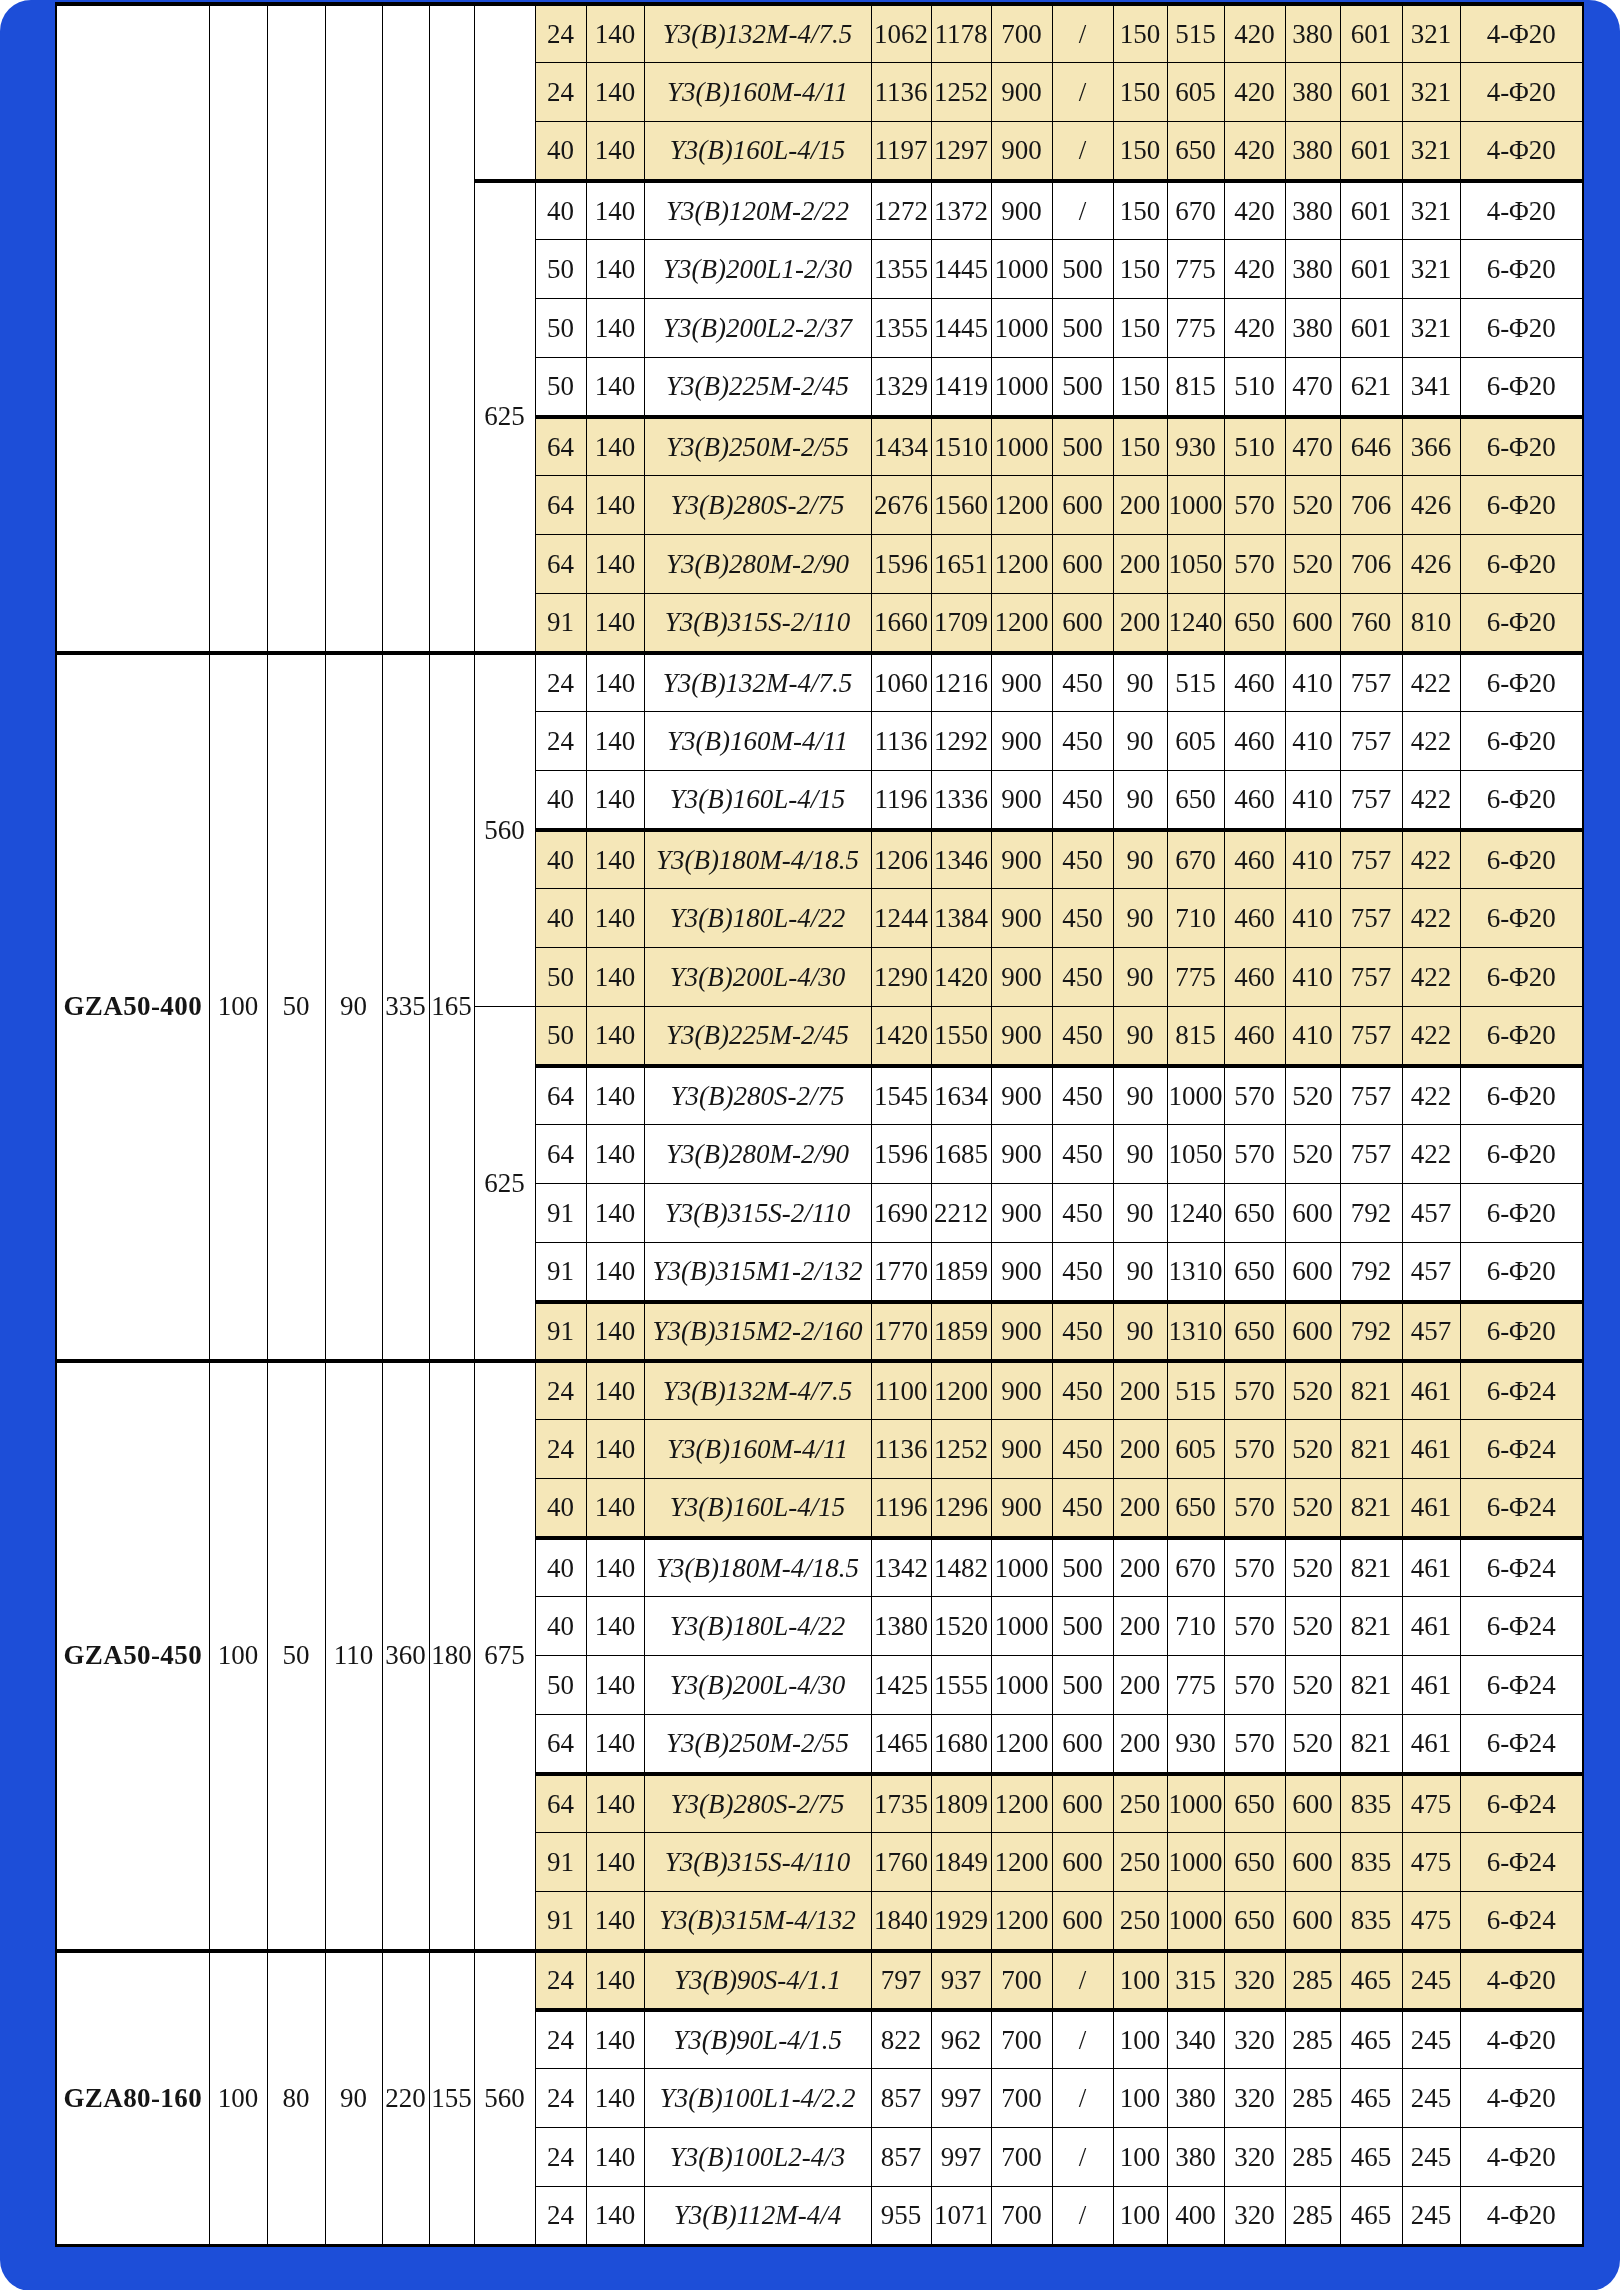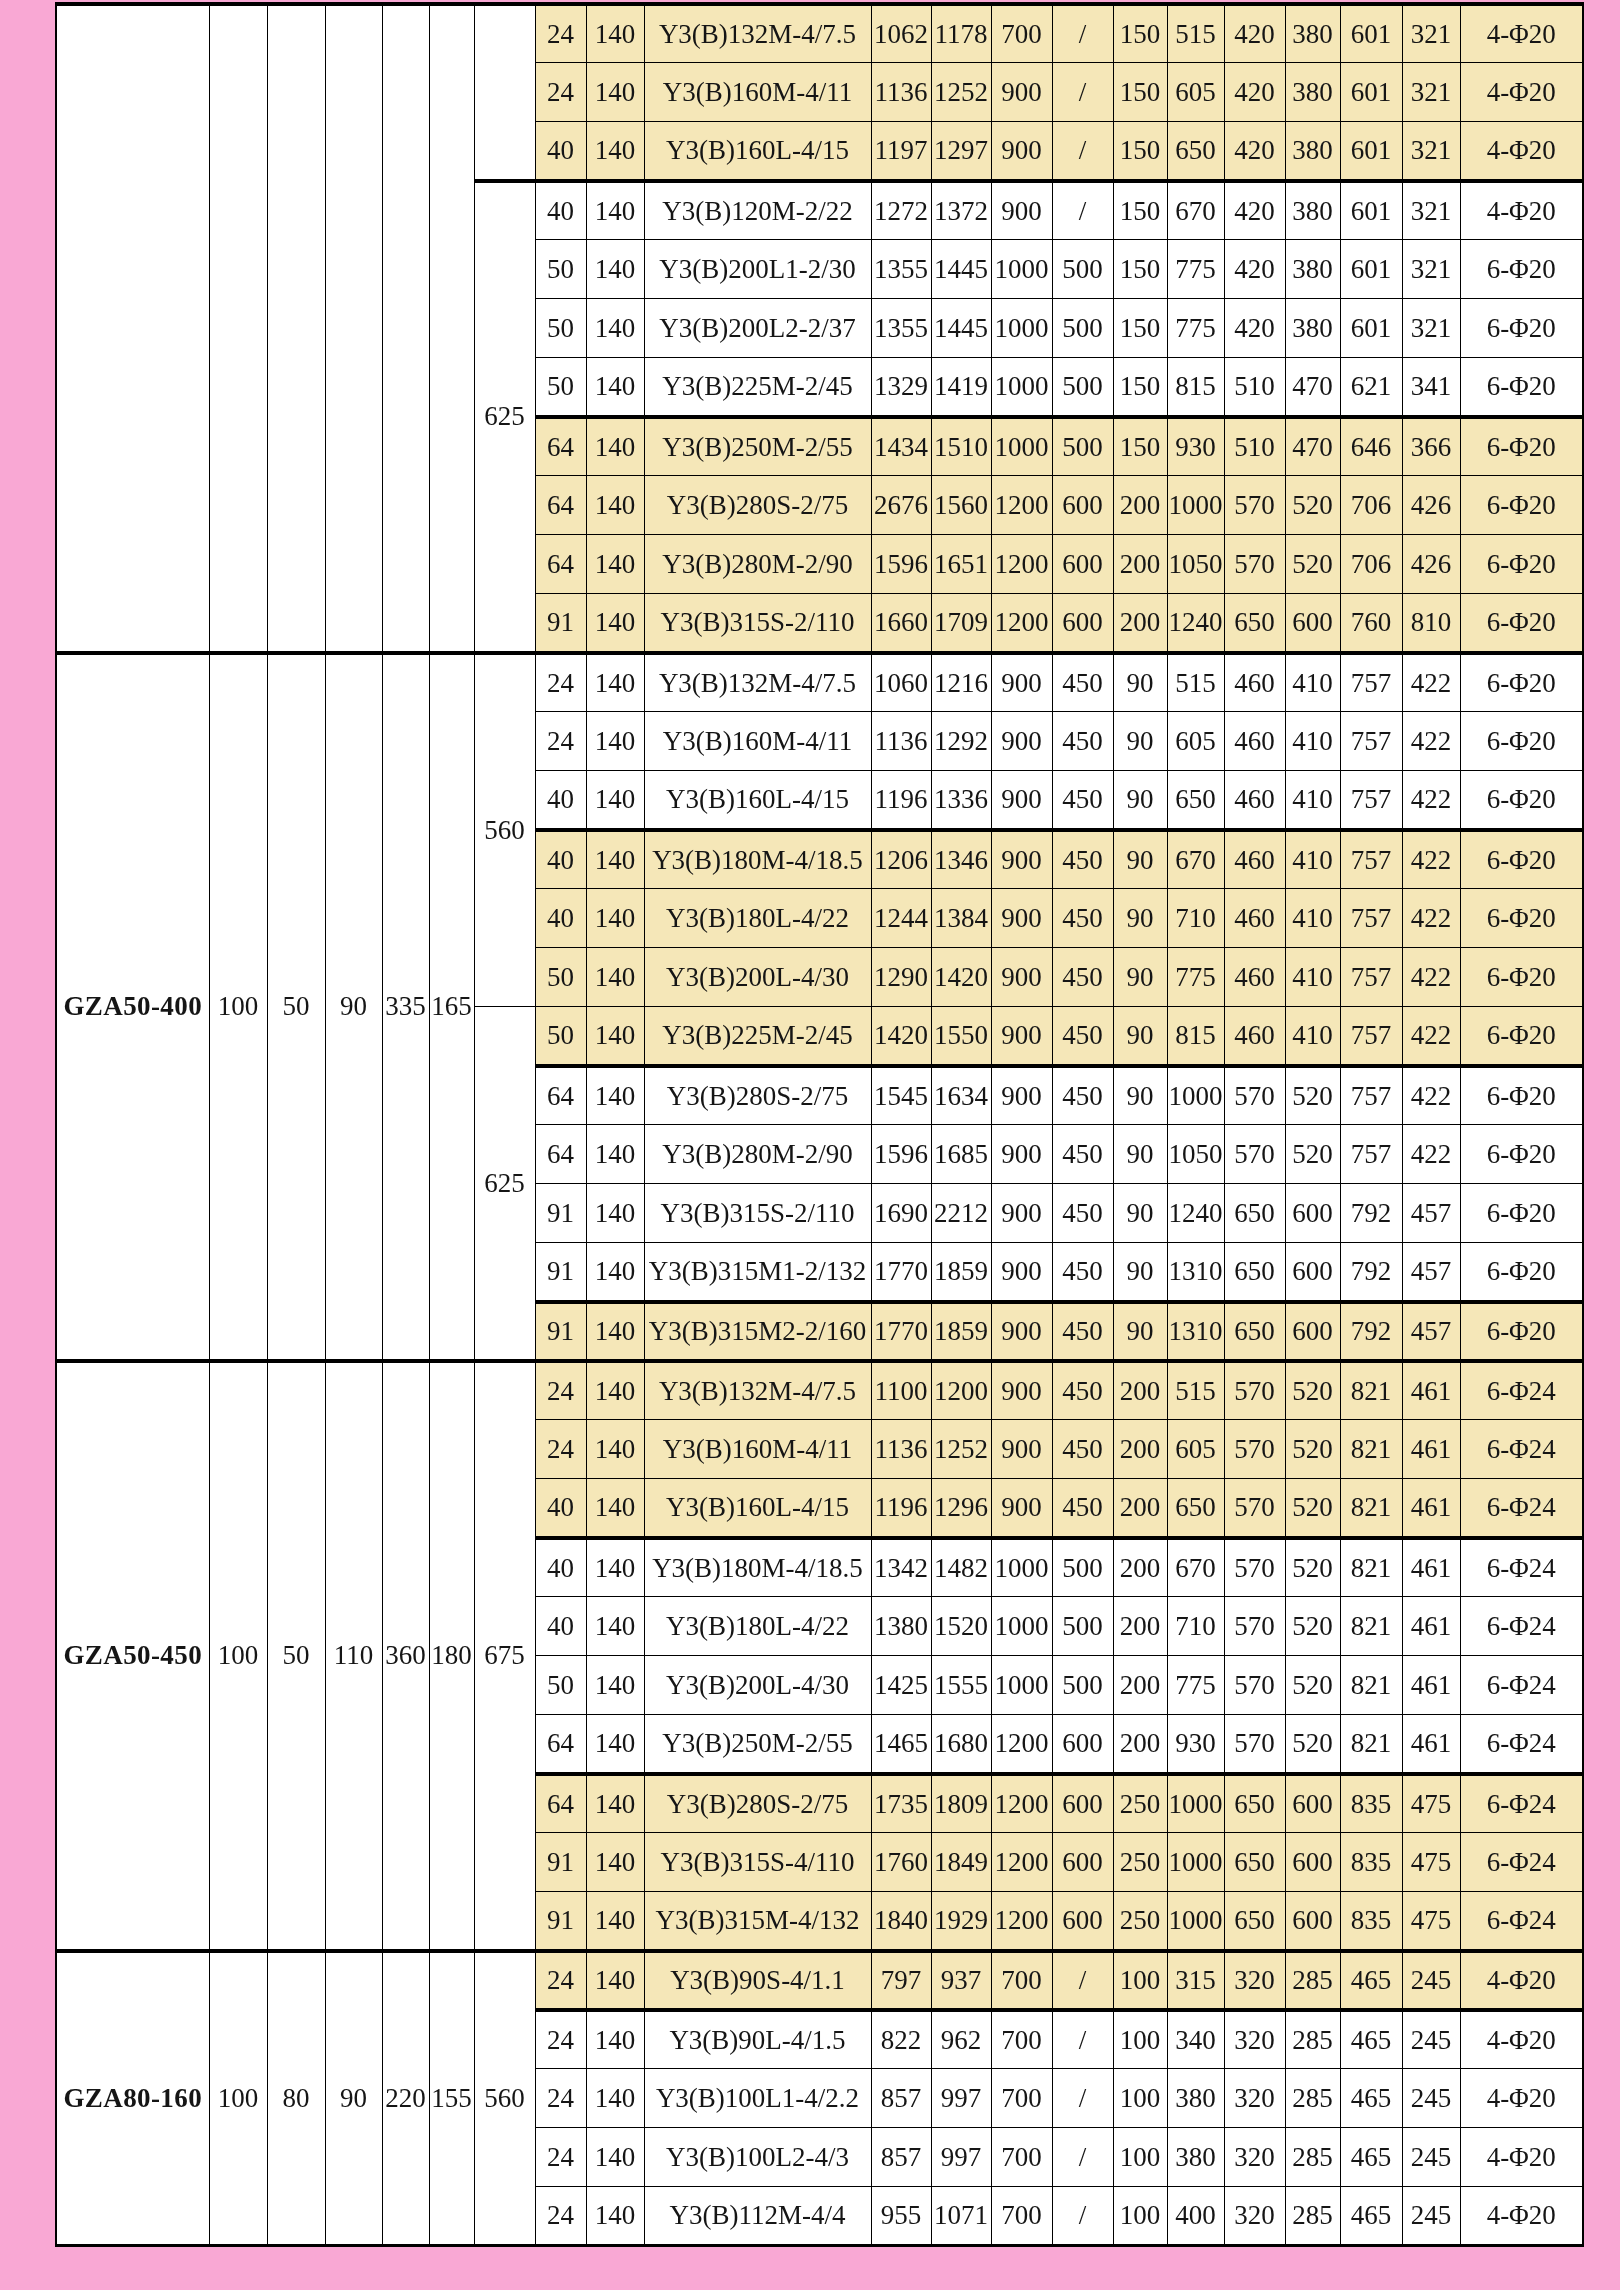--- a/index.html
+++ b/index.html
@@ -7,23 +7,24 @@
     padding: 0;
     width: 1620px;
     height: 2291px;
     background: #ffffff;
     overflow: hidden;
   }
   #sheet {
     position: relative;
     width: 1620px;
     height: 2291px;
-    background: #f9a8d4;
+    background: #1d4ed8;
     font-family: "Liberation Serif", "DejaVu Serif", serif;
     color: #151515;
+    border-radius: 31px;
   }
   table.spec {
     position: absolute;
     left: 55px;
     top: 1.8px;
     width: 1527px;
     border-collapse: collapse;
     table-layout: fixed;
     border: 2.7px solid #000;
     border-bottom-width: 3.6px;
@@ -40,21 +41,21 @@
     background: #ffffff;
   }
   table.spec tr { height: 59px; }
   
   tr.hl td.dc { background: #f5e7b8; }
   tr.wh td.dc { background: #ffffff; }
   
   tr.thick td { border-top-width: 4.5px; }
   td.model-cell { font-size: 28px; letter-spacing: 0.4px; font-weight: bold; }
   td.grp-cell, td.dim-cell { background: #ffffff; font-family: Liberation Serif, serif; }
-  td.motor { font-size: 26px; }
+  td.motor { font-size: 26px; font-style: italic; }
 </style>
 </head>
 <body>
 
 <div id="sheet">
   <table class="spec">
     <colgroup>
       <col style="width:153px">
         <col style="width:58px">
         <col style="width:58px">

